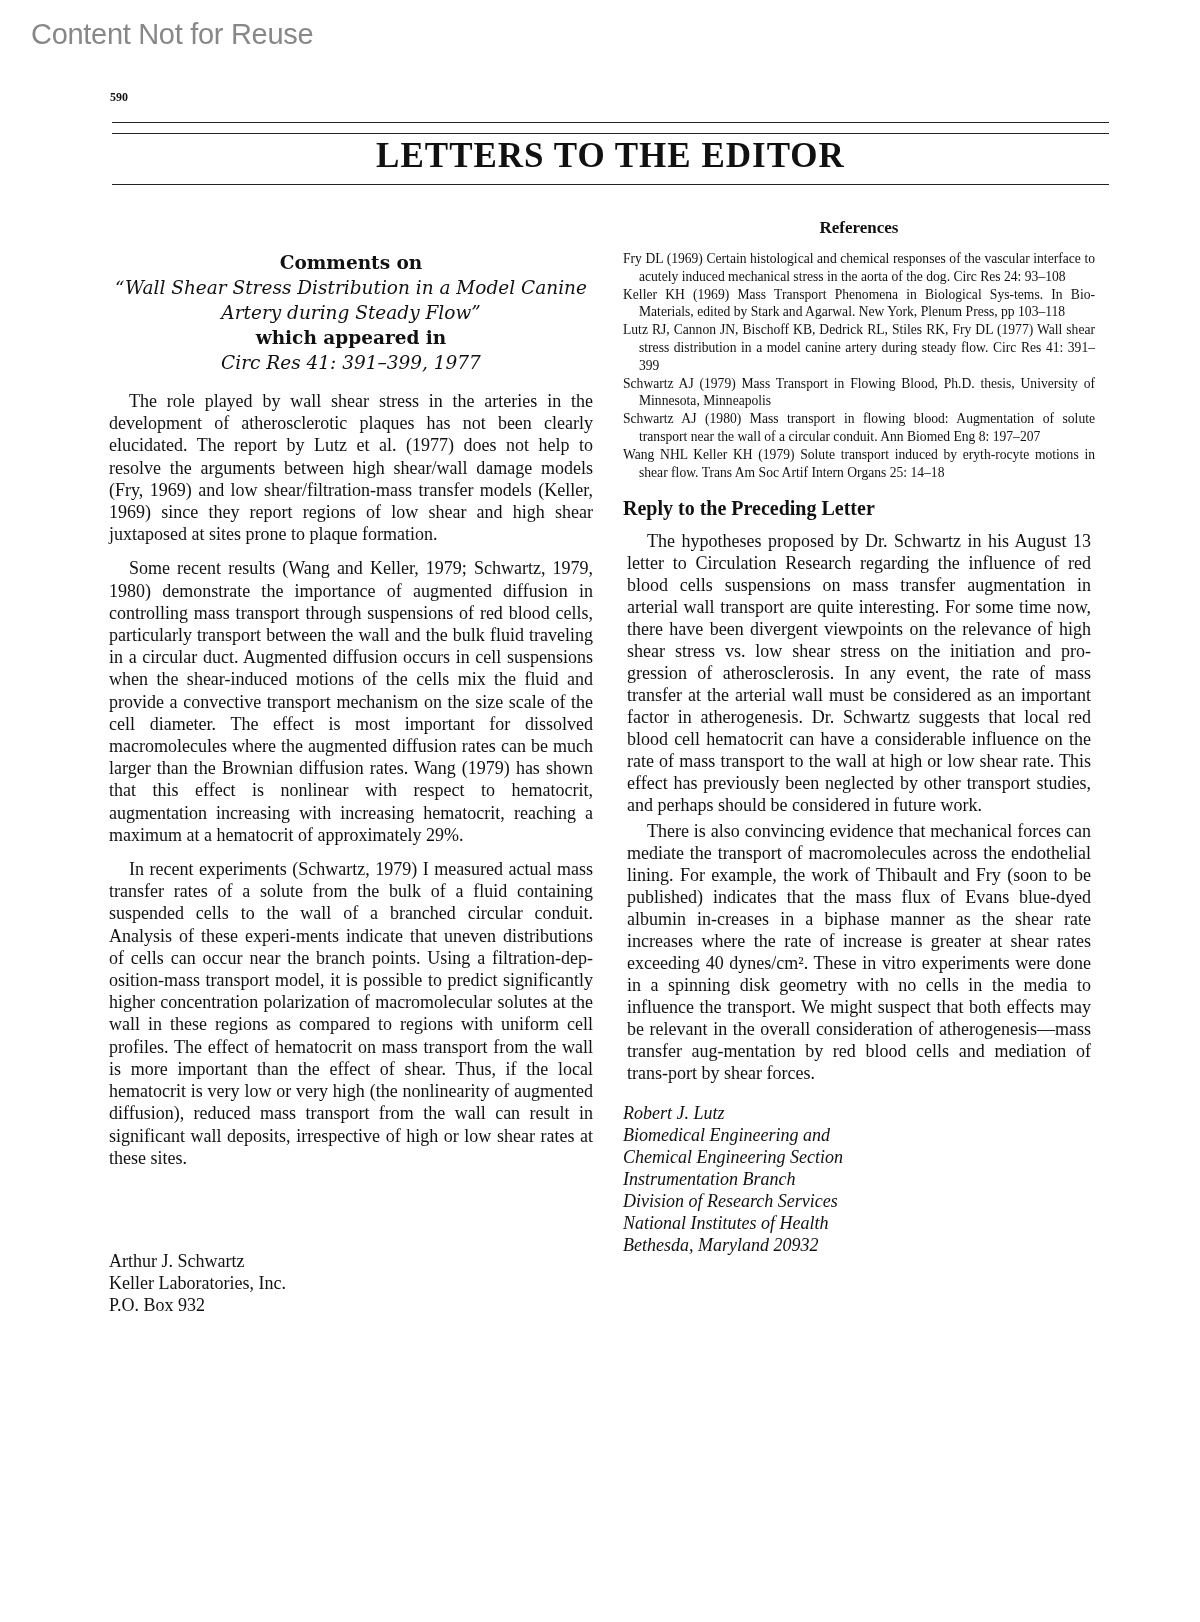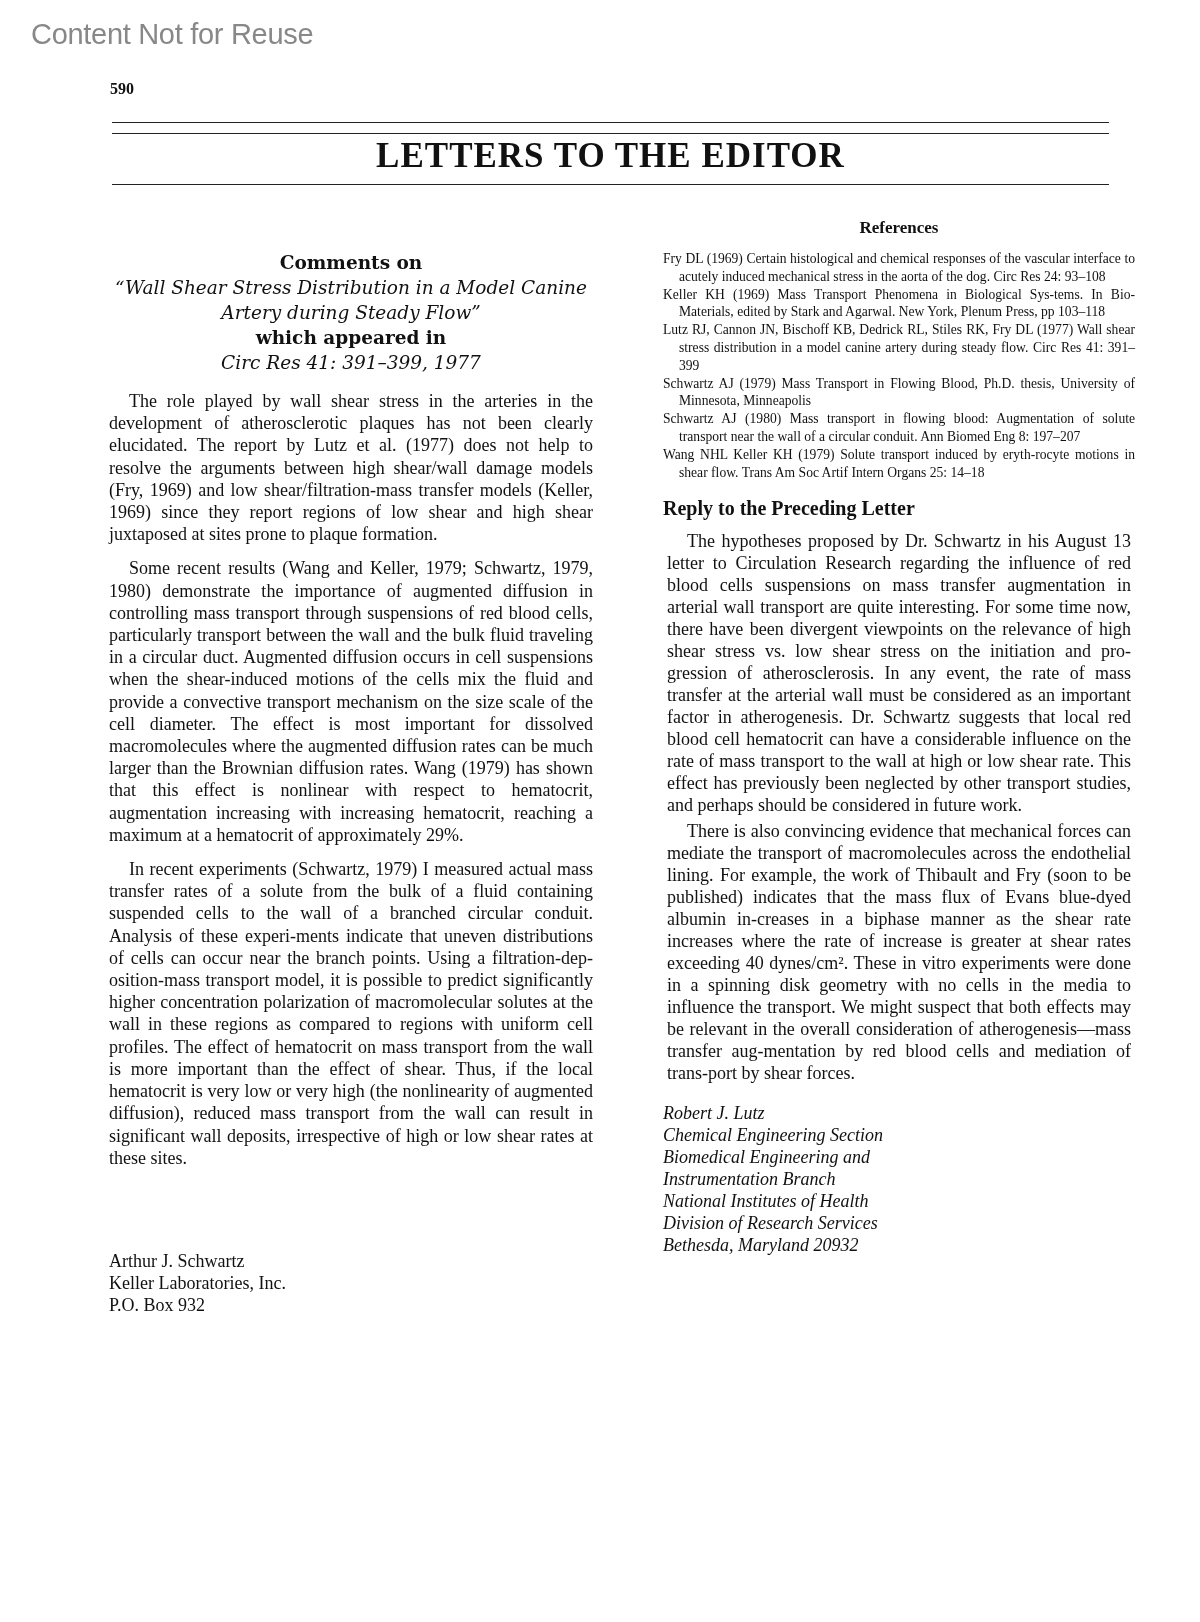--- a/index.html
+++ b/index.html
@@ -1,24 +1,24 @@
 <!DOCTYPE html>
 <html><head>
 <meta charset="utf-8">
 <style>
   html, body { margin: 0; padding: 0; background: #ffffff; }
   body { width: 1200px; height: 1622px; position: relative; overflow: hidden; color: #111; }
   .watermark { position: absolute; left: 31px; top: 18px; font-family: "Liberation Sans", sans-serif; font-size: 29px; color: #888888; letter-spacing: -0.3px; }
-  .page-num { position: absolute; left: 110px; top: 80px; font-family: "Liberation Serif", serif; font-size: 16px; font-weight: bold; }
+  .page-num { position: absolute; left: 110px; top: 90px; font-family: "Liberation Serif", serif; font-size: 12px; font-weight: bold; }
   .rule { position: absolute; left: 112px; width: 997px; height: 0; border-top: 1.6px solid #222; }
   .r1 { top: 122px; } .r2 { top: 133px; } .r3 { top: 184px; }
   .section-title { position: absolute; left: 112px; width: 997px; top: 136px; text-align: center; font-family: "Liberation Serif", serif; font-weight: bold; font-size: 35px; letter-spacing: 1px; }
   .col { position: absolute; font-family: "DejaVu Serif", "Liberation Serif", serif; }
   .left { left: 109px; top: 216px; width: 484px; }
-  .right { left: 663px; top: 216px; width: 472px; }
+  .right { left: 623px; top: 216px; width: 472px; }
   .center { text-align: center; }
   .comment-head { font-size: 18.5px; line-height: 25px; margin-bottom: 15px; margin-top: 34px; }
   .comment-head .b { font-weight: bold; }
   .comment-head .bi { font-weight: normal; font-style: italic; }
   .body p { margin: 0; text-indent: 20px; text-align: justify; font-size: 17px; line-height: 22.2px; font-family: "Liberation Serif", serif; }
   .body p.para1 { font-size: 18px; margin-top: 12px; }
   .sig { margin-top: 81px; font-family: "Liberation Serif", serif; font-size: 18px; line-height: 22px; }
   .refs-title { text-align: center; font-weight: bold; font-size: 17px; font-family: "Liberation Serif", serif; margin-bottom: 12px; margin-top: 2px; }
   .ref { font-family: "Liberation Serif", serif; font-size: 13.6px; line-height: 17.8px; padding-left: 16px; text-indent: -16px; text-align: justify; }
   .reply-title { font-family: "Liberation Serif", serif; font-weight: bold; font-size: 20px; margin-top: 16px; margin-bottom: 10px; }
@@ -66,20 +66,20 @@
     <div class="ref">Schwartz AJ (1980) Mass transport in flowing blood: Augmentation of solute transport near the wall of a circular conduit. Ann Biomed Eng 8: 197–207</div>
     <div class="ref">Wang NHL Keller KH (1979) Solute transport induced by eryth-rocyte motions in shear flow. Trans Am Soc Artif Intern Organs 25: 14–18</div>
   </div>
   <div class="reply-title">Reply to the Preceding Letter</div>
   <div class="rbody">
     <p>The hypotheses proposed by Dr. Schwartz in his August 13 letter to Circulation Research regarding the influence of red blood cells suspensions on mass transfer augmentation in arterial wall transport are quite interesting. For some time now, there have been divergent viewpoints on the relevance of high shear stress vs. low shear stress on the initiation and pro-gression of atherosclerosis. In any event, the rate of mass transfer at the arterial wall must be considered as an important factor in atherogenesis. Dr. Schwartz suggests that local red blood cell hematocrit can have a considerable influence on the rate of mass transport to the wall at high or low shear rate. This effect has previously been neglected by other transport studies, and perhaps should be considered in future work.</p>
     <p>There is also convincing evidence that mechanical forces can mediate the transport of macromolecules across the endothelial lining. For example, the work of Thibault and Fry (soon to be published) indicates that the mass flux of Evans blue-dyed albumin in-creases in a biphase manner as the shear rate increases where the rate of increase is greater at shear rates exceeding 40 dynes/cm². These in vitro experiments were done in a spinning disk geometry with no cells in the media to influence the transport. We might suspect that both effects may be relevant in the overall consideration of atherogenesis—mass transfer aug-mentation by red blood cells and mediation of trans-port by shear forces.</p>
   </div>
   <div class="rsig">
     <div>Robert J. Lutz</div>
+    <div>Biomedical Engineering and</div>
     <div>Chemical Engineering Section</div>
-    <div>Biomedical Engineering and</div>
     <div>Instrumentation Branch</div>
+    <div>Division of Research Services</div>
     <div>National Institutes of Health</div>
-    <div>Division of Research Services</div>
     <div>Bethesda, Maryland 20932</div>
   </div>
 </div>
 
 </body></html>

